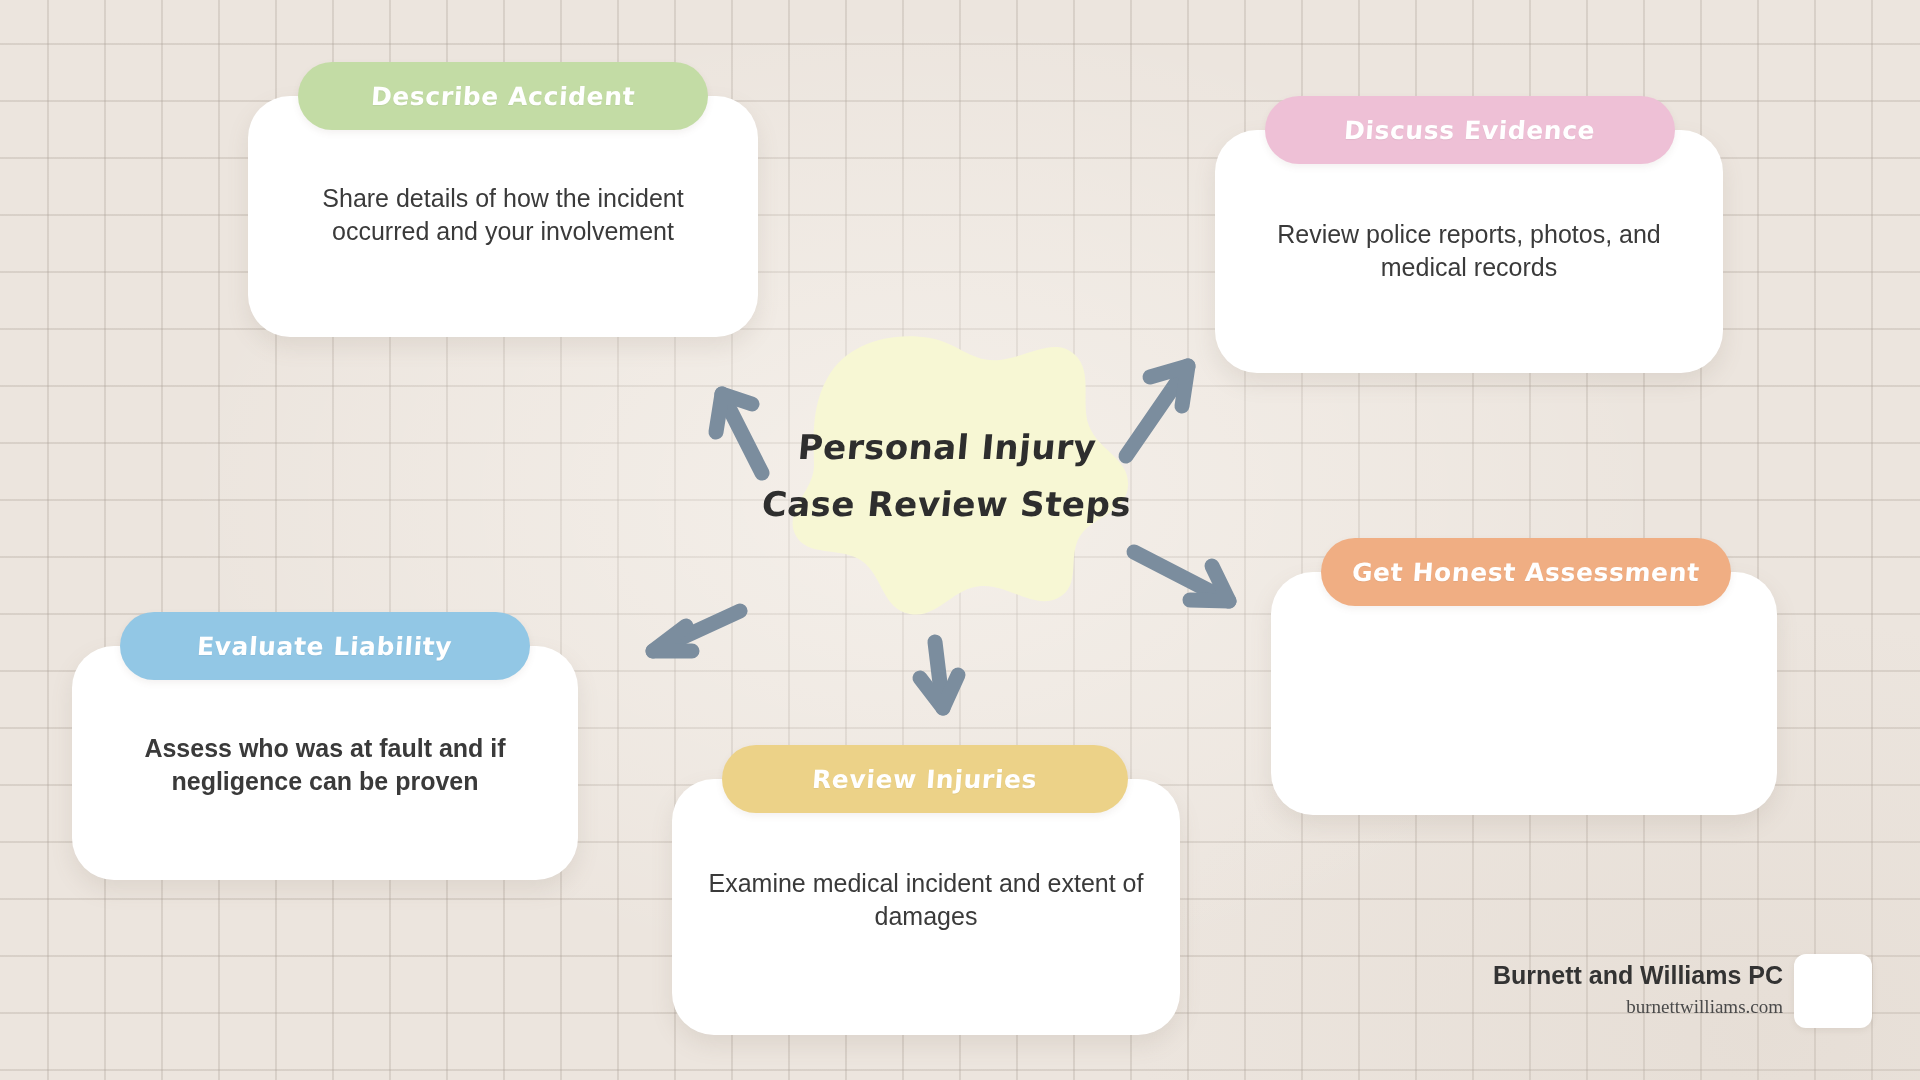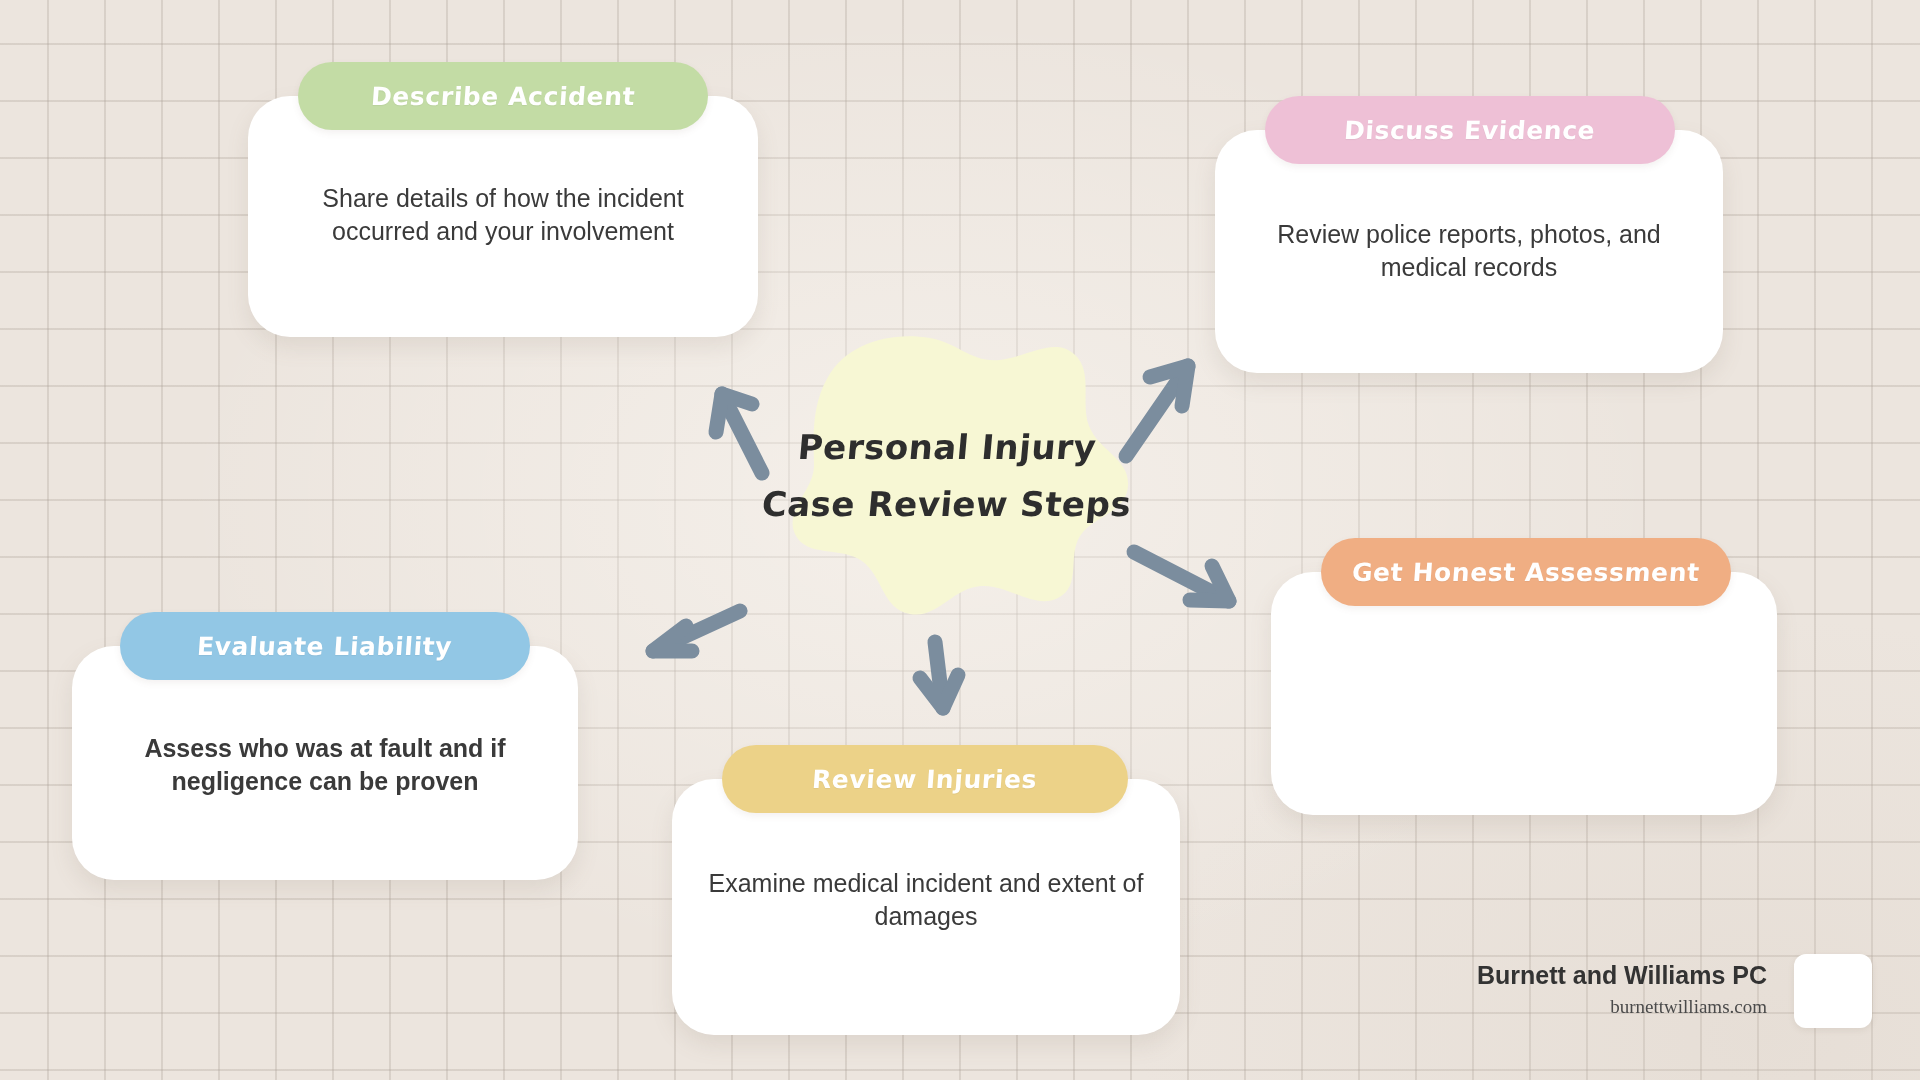--- a/index.html
+++ b/index.html
@@ -101,21 +101,21 @@
   
   #arrows {
     position: absolute; inset: 0;
     z-index: 2; pointer-events: none;
   }
 
   
   #branding {
     position: absolute;
     right: 48px; bottom: 52px;
-    display: flex; align-items: center; gap: 27px;
+    display: flex; align-items: center; gap: 11px;
     z-index: 6;
   }
   #brand-text { text-align: right; }
   #brand-name {
     font-family: "Liberation Sans", sans-serif;
     font-weight: bold;
     font-size: 25px;
     color: #333333;
     line-height: 1.25;
   }

